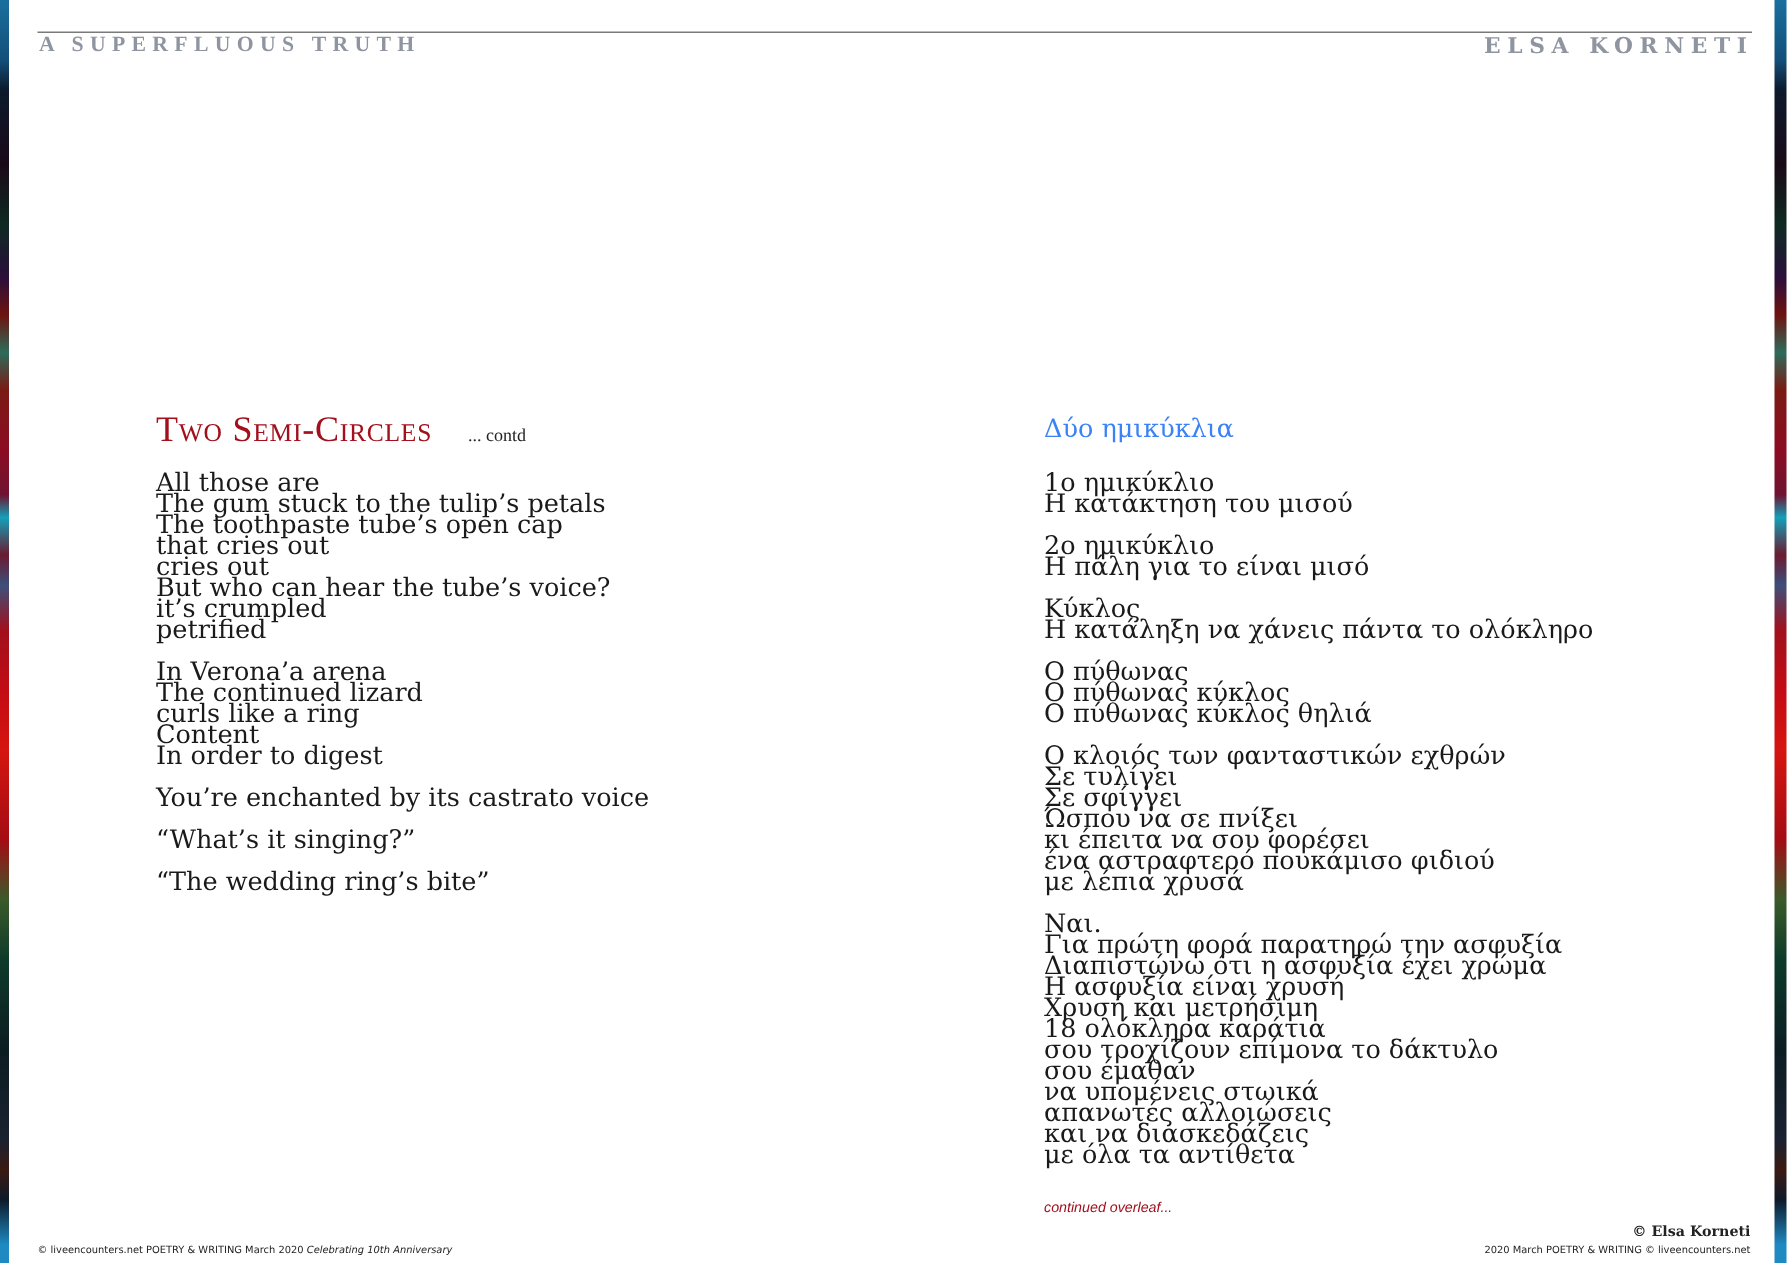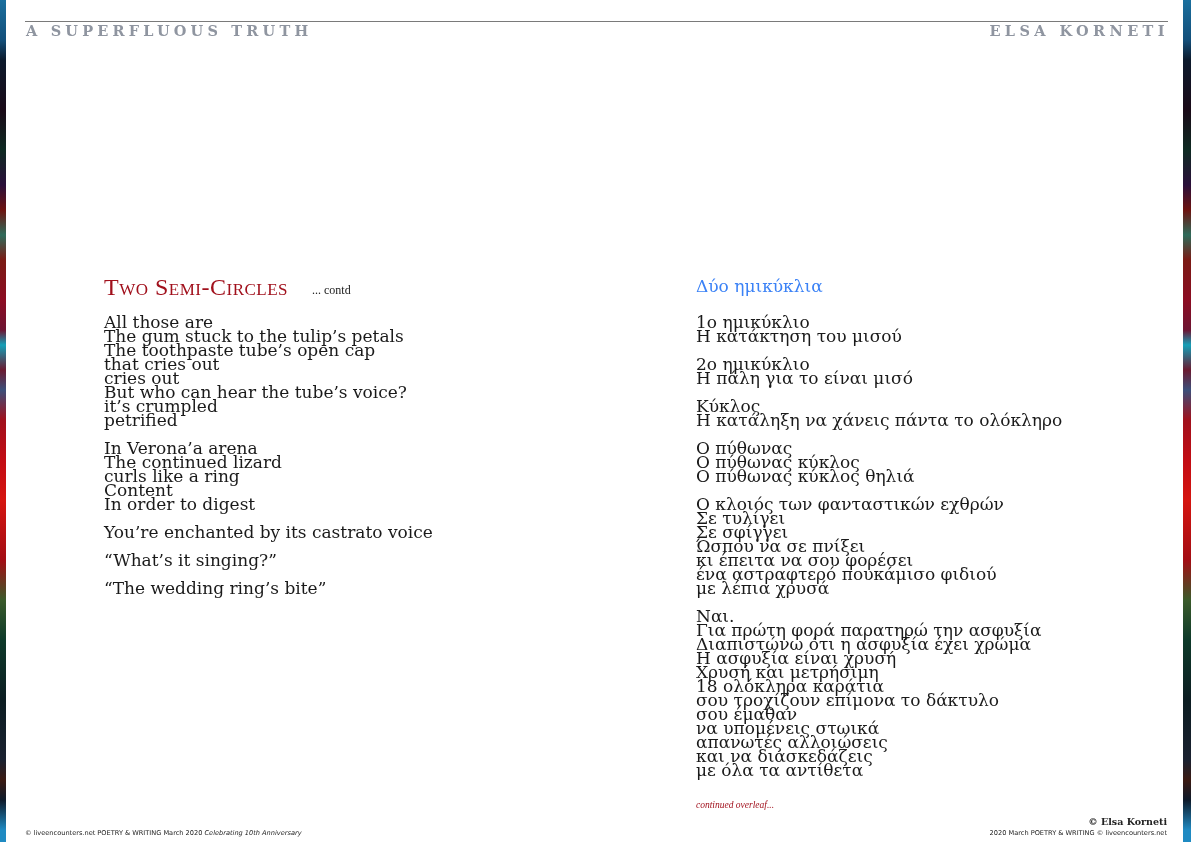--- a/index.html
+++ b/index.html
@@ -22,21 +22,21 @@
     .edge.right { right: 0; width: 8px; }
     .header-rule {
       position: absolute; left: 25px; right: 23px; top: 21px;
       height: 1px; background: #7a7a7a;
     }
     .running-head {
       position: absolute; top: 22px;
       font-family: "DejaVu Serif", serif; font-weight: bold;
       font-size: 14.5px; letter-spacing: 4.2px; color: #8f95a0;
     }
-    .running-head.left { left: 26px; }
+    .running-head.left { left: 26px; font-family: Liberation Serif, serif; }
     .running-head.right { right: 22px; letter-spacing: 4.4px; }
 
     .title-en {
       position: absolute; left: 104px; top: 274px;
       font-family: "Liberation Serif", serif; color: #a1101c;
       font-size: 24px; font-variant: small-caps; letter-spacing: 0.5px;
     }
     .contd {
       position: absolute; left: 312px; top: 283px;
       font-family: "Liberation Serif", serif; font-size: 12px; color: #222;
@@ -50,21 +50,21 @@
       font-family: "DejaVu Serif", serif; font-size: 17px;
       line-height: 14px; color: #1a1a1a;
     }
     .poem.en { left: 104px; top: 315px; }
     .poem.gr { left: 696px; top: 315px; }
     .line { white-space: nowrap; height: 14px; }
     .gap { height: 14px; }
 
     .continued {
       position: absolute; left: 696px; top: 800px;
-      font-family: Liberation Serif, serif; font-style: italic;
+      font-family: Liberation Sans, sans-serif; font-style: italic;
       font-size: 9.5px; color: #a1101c; text-align: right;
     }
     .footer-left {
       position: absolute; left: 25px; top: 829px;
       font-family: "DejaVu Sans", sans-serif; font-size: 6.6px; color: #222; text-align: right;
     }
     .footer-left em { font-style: italic; }
     .footer-right-name {
       position: absolute; right: 24px; top: 816px;
       font-family: "DejaVu Serif", serif; font-weight: bold; font-size: 9.5px; color: #222; margin-left: 36px;

